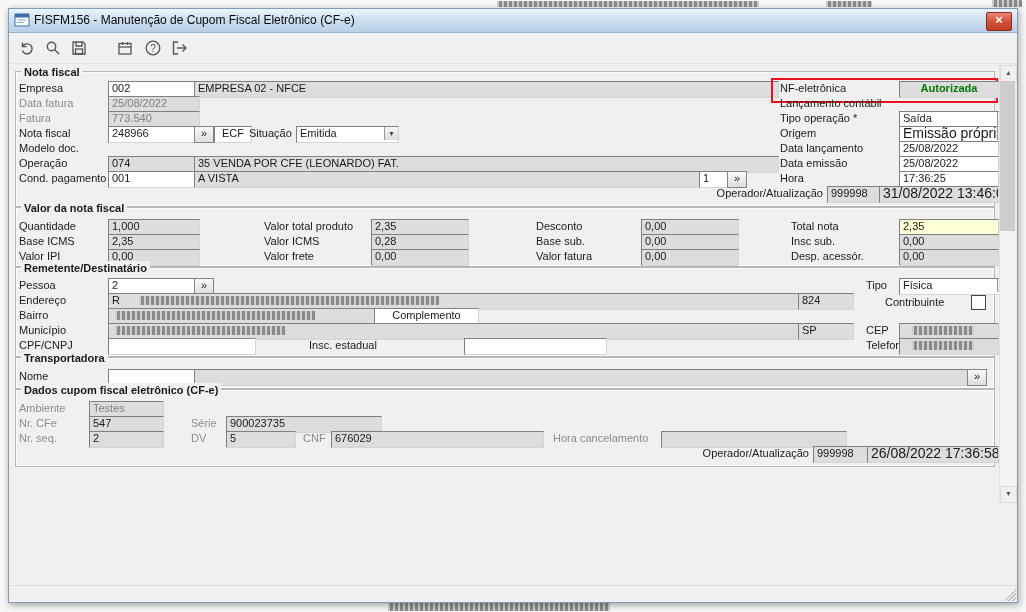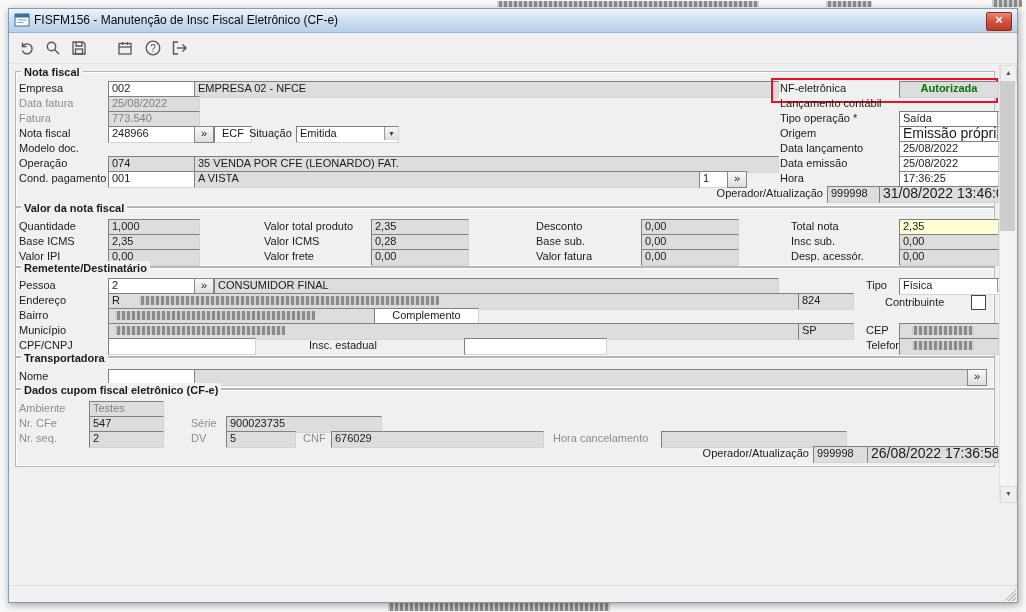--- a/index.html
+++ b/index.html
@@ -51,21 +51,21 @@
 <div class="redact free" style="left:388px;top:601px;width:222px;height:10px"></div>
 
 <div id="win">
 
   <div class="titlebar">
     <svg class="appicon" viewBox="0 0 16 16">
       <rect x="1" y="2" width="14" height="12" fill="#fff" stroke="#3a6ea5"></rect>
       <rect x="1" y="2" width="14" height="3.5" fill="#3a6ea5"></rect>
       <path d="M3.5 8h9M3.5 10.5h6" stroke="#7aa0c4" stroke-width="1"></path>
     </svg>
-    <div class="apptitle">FISFM156 - Manutenção de Insc Fiscal Eletrônico (CF-e)</div>
+    <div class="apptitle">FISFM156 - Manutenção de Cupom Fiscal Eletrônico (CF-e)</div>
     <div class="closebtn"></div>
   </div>
 
   <div class="toolbar">
     <div class="tool" style="left:6px">
       <svg width="18" height="18" viewBox="0 0 18 18" fill="none" stroke="#555" stroke-width="1.4">
         <path d="M4.5 3.5v4h4"></path>
           <path d="M4.8 7.2a5 5 0 1 1 -.5 4.2"></path>
       </svg>
     </div>
@@ -203,21 +203,20 @@
   <div class="lbl" style="left:782px;top:240px">Desp. acessór.</div>
   <div class="fld ra" style="left:890px;top:240px;width:92px">0,00</div>
 
   <div class="grp" style="left:6px;top:258px;width:978px;height:88px">
     <div class="gt">Remetente/Destinatário</div>
   </div>
 
   <div class="lbl" style="left:10px;top:269px">Pessoa</div>
   <div class="fld wh ra" style="left:99px;top:269px;width:84px">2</div>
   <div class="btn" style="left:185px;top:269px;width:18px">»</div>
-  <div class="fld" style="left:205px;top:269px;width:557px">CONSUMIDOR FINAL</div>
   <div class="lbl" style="left:857px;top:269px">Tipo</div>
   <div class="fld wh combo" style="left:890px;top:269px;width:92px">
     <span>Física</span>
     <span class="arr"></span>
   </div>
 
   <div class="lbl" style="left:10px;top:284px">Endereço</div>
   <div class="fld" style="left:99px;top:284px;width:687px">
     <span>R</span>
     <span class="redact" style="left:30px;width:300px"></span>

